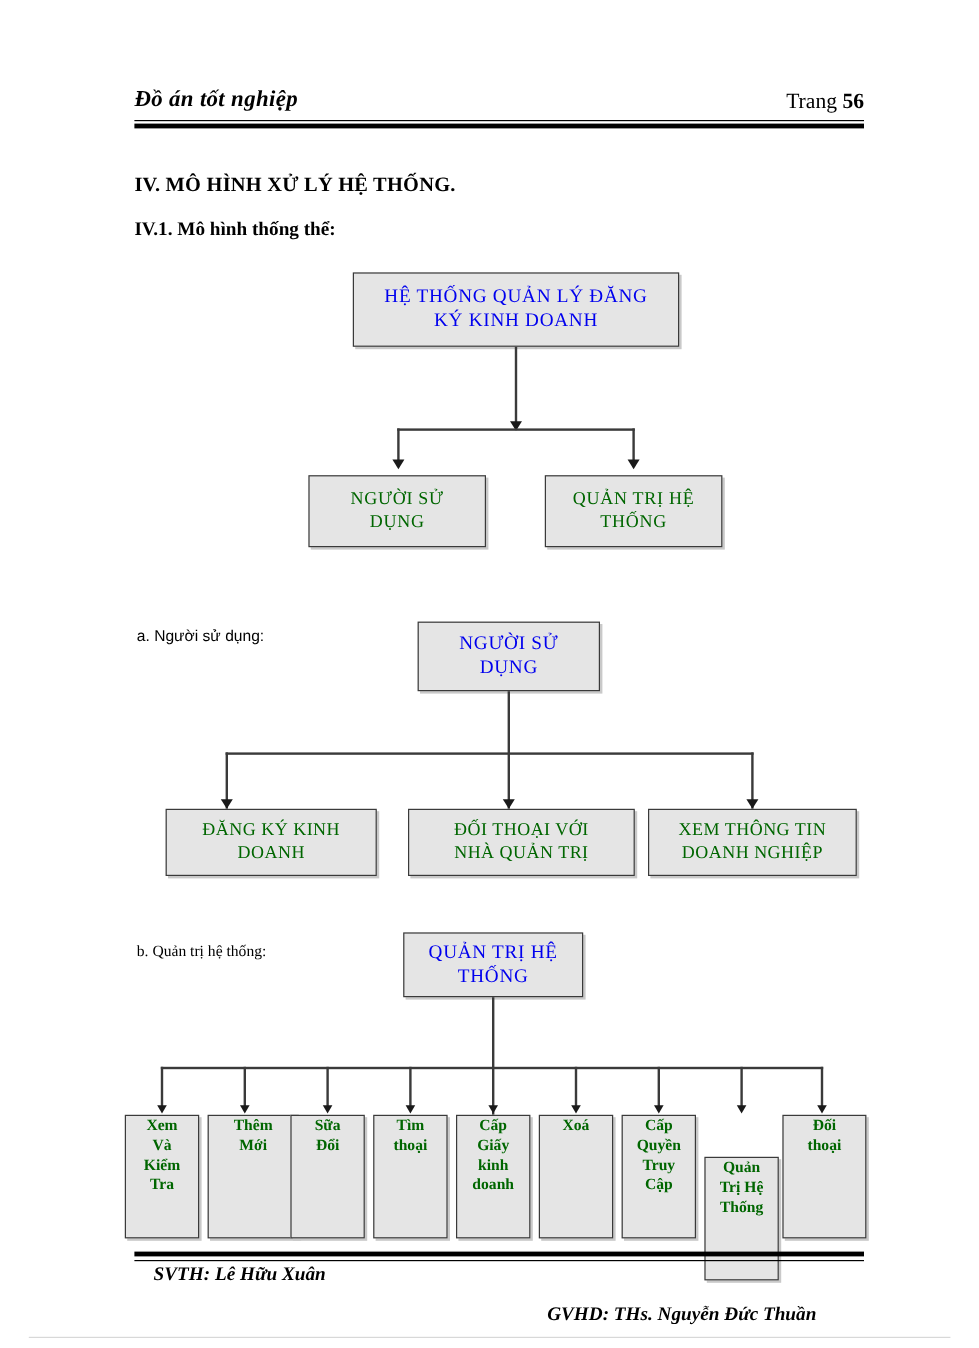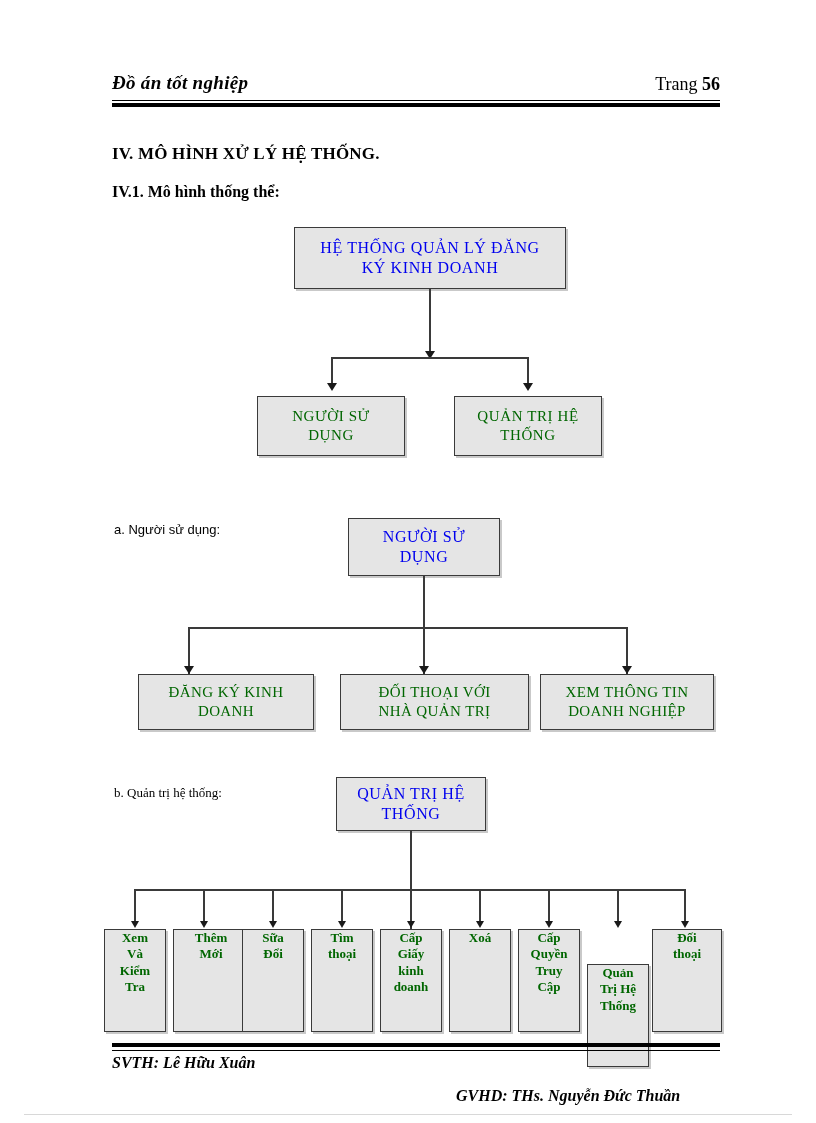--- a/index.html
+++ b/index.html
@@ -99,21 +99,21 @@
   .footer-left, .footer-right {
     position: absolute;
     top: 1054px;
     font-family: "Liberation Serif", "DejaVu Serif", serif;
     font-style: italic;
     font-weight: bold;
     font-size: 16px;
     color: #000000;
     white-space: nowrap;
   }
-  .footer-left  { left: 112px; font-style: italic; }
+  .footer-left  { left: 128px; font-style: italic; }
   .footer-right { left: 456px; margin-top: 33px; }
 
   
   .heading {
     position: absolute;
     font-family: "Liberation Serif", "DejaVu Serif", serif;
     font-weight: bold;
     color: #000000;
     white-space: nowrap;
   }

